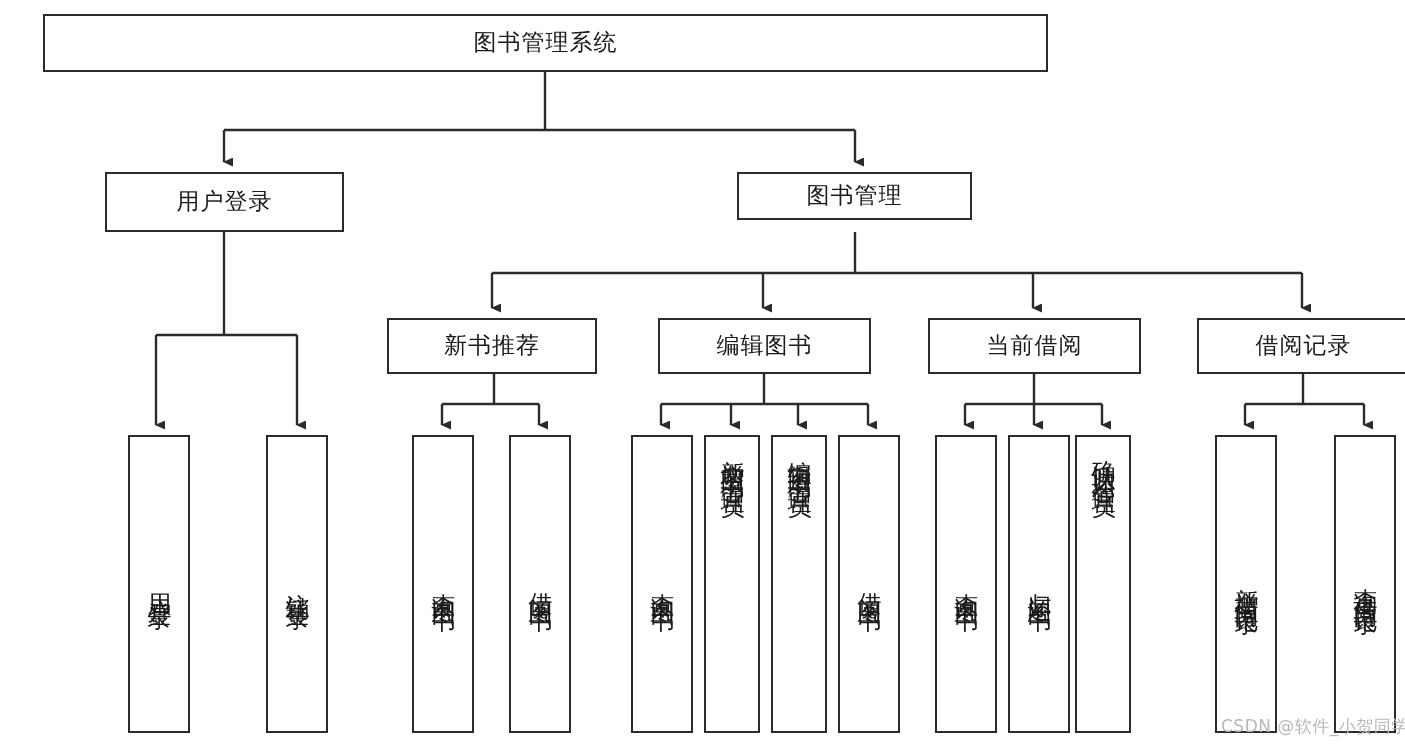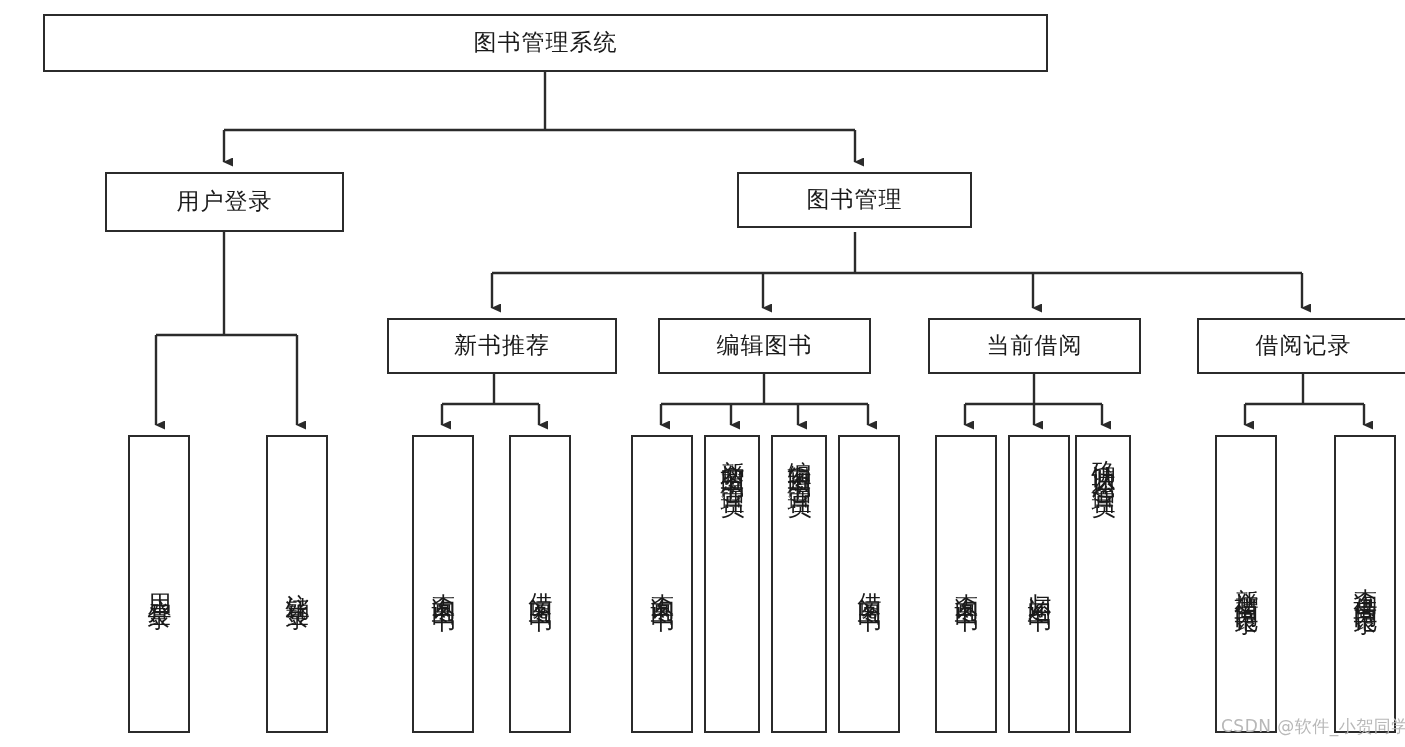--- a/index.html
+++ b/index.html
@@ -136,25 +136,25 @@
     </g>
   </svg>
 
   <div class="node horiz" style="left:18px; top:14px; width:1005px; height:58px;">
     <span class="label">图书管理系统</span>
   </div>
 
   <div class="node horiz" style="left:80px; top:172px; width:239px; height:60px;">
     <span class="label">用户登录</span>
   </div>
-  <div class="node horiz" style="left:712px; top:172px; width:235px; height:56px;">
+  <div class="node horiz" style="left:712px; top:172px; width:235px; height:48px;">
     <span class="label">图书管理</span>
   </div>
 
-  <div class="node horiz" style="left:362px; top:318px; width:230px; height:56px;">
+  <div class="node horiz" style="left:362px; top:318px; width:210px; height:56px;">
     <span class="label">新书推荐</span>
   </div>
   <div class="node horiz" style="left:633px; top:318px; width:213px; height:56px;">
     <span class="label">编辑图书</span>
   </div>
   <div class="node horiz" style="left:903px; top:318px; width:213px; height:56px;">
     <span class="label">当前借阅</span>
   </div>
   <div class="node horiz" style="left:1172px; top:318px; width:213px; height:56px;">
     <span class="label">借阅记录</span>

